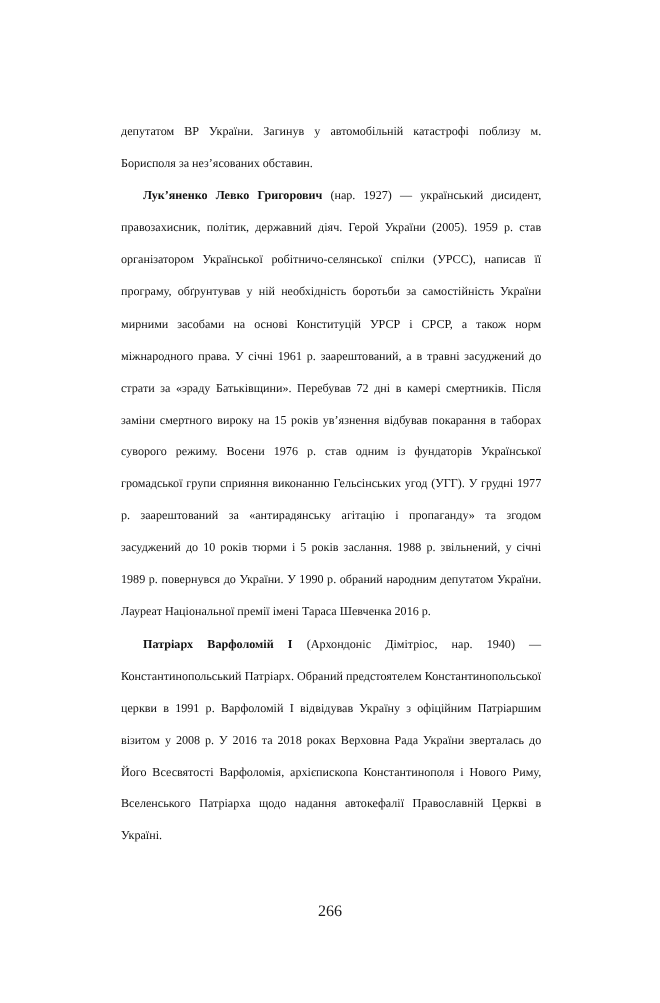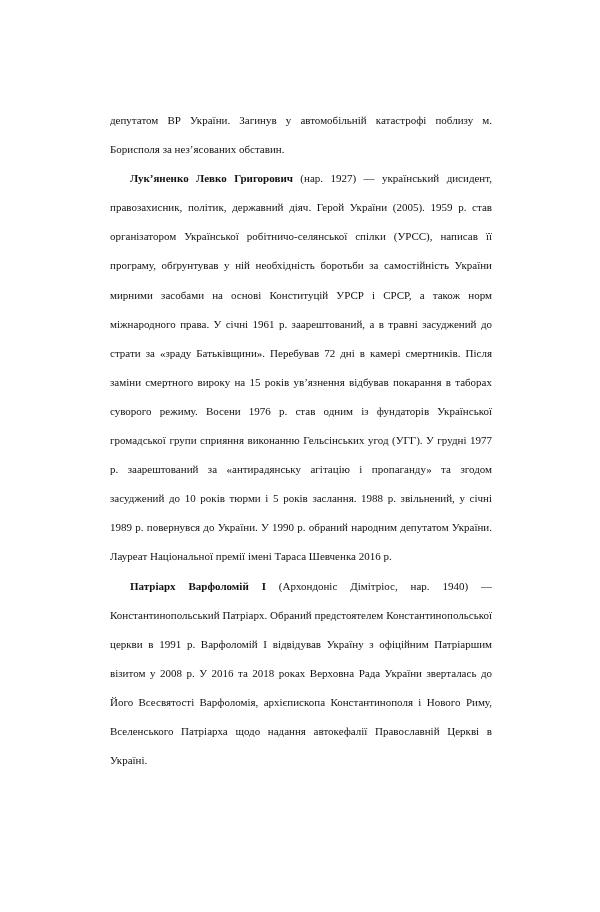--- a/index.html
+++ b/index.html
@@ -74,14 +74,15 @@
   <div class="text-column">
 
     <p class="para cont"><span>депутатом ВР України. Загинув у автомобільній катастрофі поблизу м. Борисполя за нез’ясованих обставин.</span></p>
 
     <p class="para indent"><span class="headword">Лук’яненко Левко Григорович</span><span> (нар. 1927) — український дисидент, правозахисник, політик, державний діяч. Герой України (2005). 1959 р. став організатором Української робітничо-селянської спілки (УРСС), написав її програму, обґрунтував у ній необхідність боротьби за самостійність України мирними засобами на основі Конституцій УРСР і СРСР, а також норм міжнародного права. У січні 1961 р. заарештований, а в травні засуджений до страти за «зраду Батьківщини». Перебував 72 дні в камері смертників. Після заміни смертного вироку на 15 років ув’язнення відбував покарання в таборах суворого режиму. Восени 1976 р. став одним із фундаторів Української громадської групи сприяння виконанню Гельсінських угод (УГГ). У грудні 1977 р. заарештований за «антирадянську агітацію і пропаганду» та згодом засуджений до 10 років тюрми і 5 років заслання. 1988 р. звільнений, у січні 1989 р. повернувся до України. У 1990 р. обраний народним депутатом України. Лауреат Національної премії імені Тараса Шевченка 2016 р.</span></p>
 
     <p class="para indent"><span class="headword">Патріарх Варфоломій I</span><span> (Архондоніс Дімітріос, нар. 1940) — Константинопольський Патріарх. Обраний предстоятелем Константинопольської церкви в 1991 р. Варфоломій I відвідував Україну з офіційним Патріаршим візитом у 2008 р. У 2016 та 2018 роках Верховна Рада України зверталась до Його Всесвятості Варфоломія, архієпископа Константинополя і Нового Риму, Вселенського Патріарха щодо надання автокефалії Православній Церкві в Україні.</span></p>
 
   </div>
 
+  <div class="page-number">266</div>
 
 </div>
 
 </body></html>

